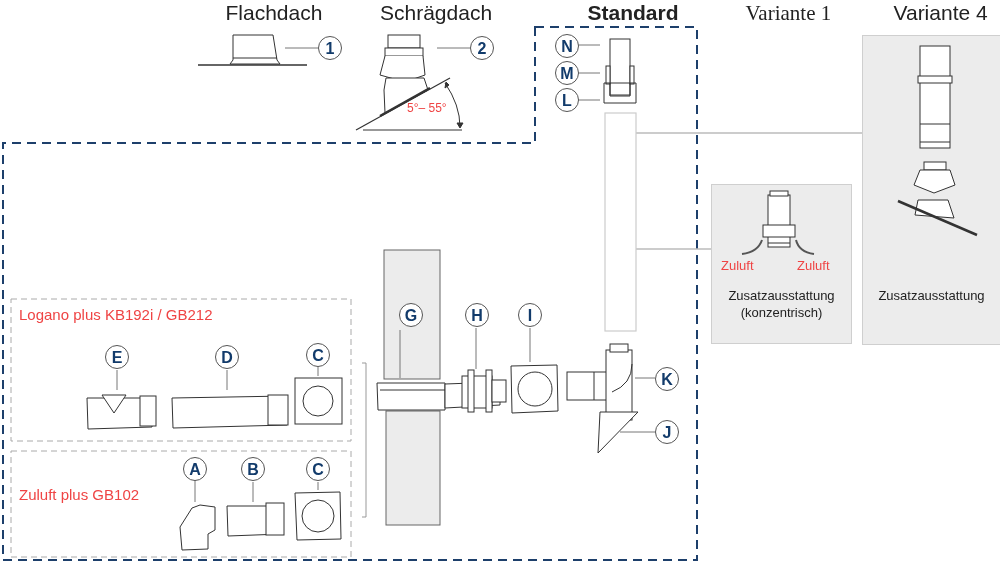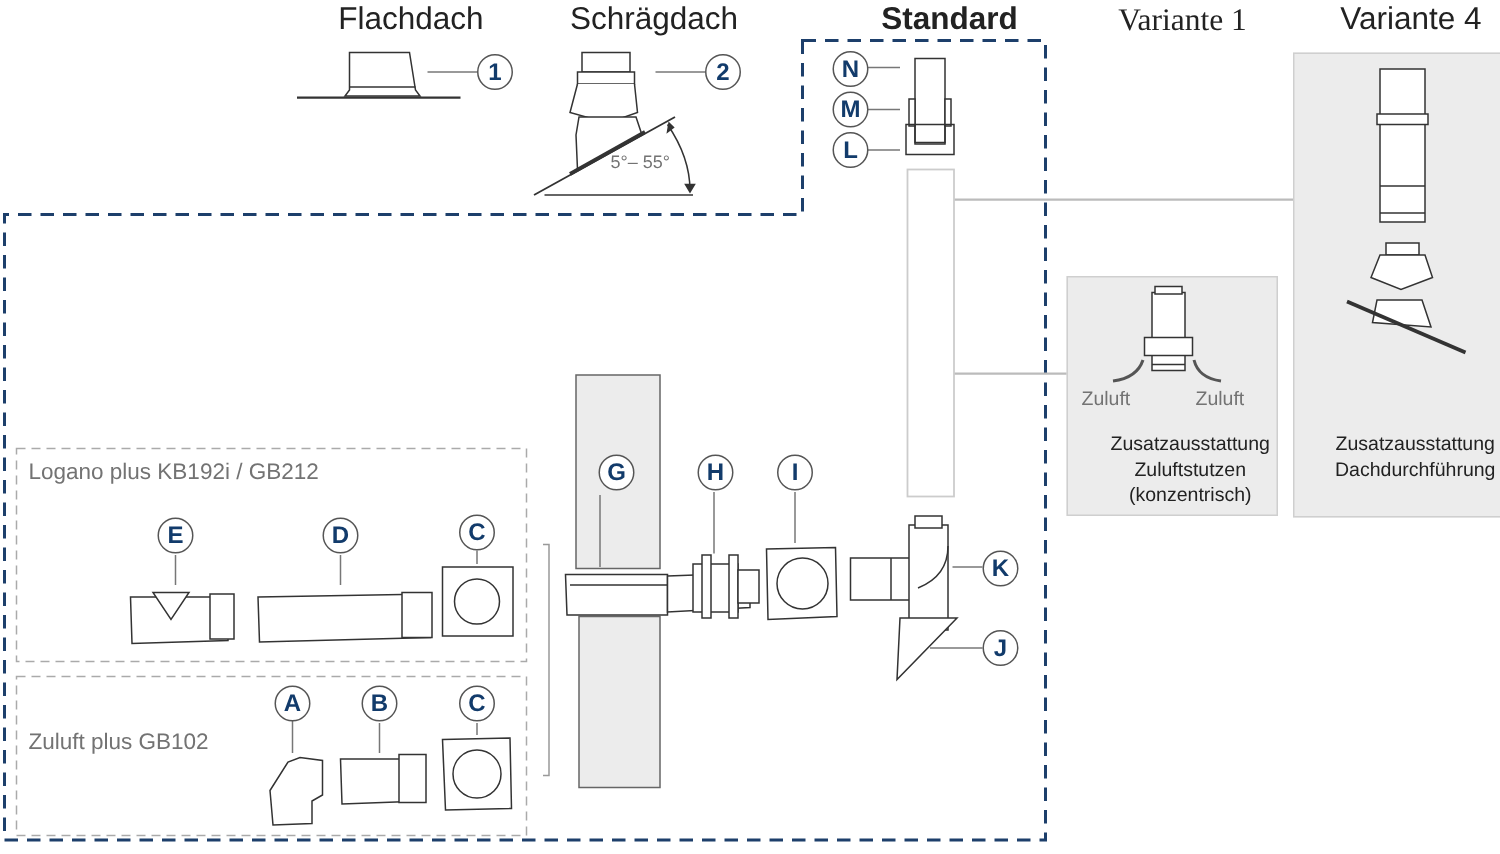--- a/index.html
+++ b/index.html
@@ -1,19 +1,19 @@
 <!DOCTYPE html>
 <html><head>
 <meta charset="utf-8">
 <style>
   html,body{margin:0;padding:0;background:#fff;}
   body{width:1000px;height:569px;position:relative;overflow:hidden;font-family:"Liberation Sans",sans-serif;color:#222;}
   .heading{position:absolute;font-size:21px;color:#222;white-space:nowrap;}
-  .label{position:absolute;font-size:14px;color:#737373;white-space:nowrap;}
-  .caption{position:absolute;font-size:13px;color:#222;text-align:center;line-height:17px;padding-left:12px;}
+  .label{position:absolute;font-size:14px;color:#ef4444;white-space:nowrap;}
+  .caption{position:absolute;font-size:13px;color:#222;text-align:center;line-height:17px;}
   svg{position:absolute;left:0;top:0;}
   .panel{position:absolute;background:#ececec;border:1px solid #cfcfcf;}
   .callout{position:absolute;width:24px;height:24px;border:1.2px solid #555;border-radius:50%;background:#fff;
            color:#123b6b;font-weight:bold;font-size:16px;line-height:24px;text-align:center;box-sizing:border-box;}
 </style>
 </head>
 <body>
 
 <div class="panel" style="left:711px;top:184px;width:139px;height:158px;"></div>
 <div class="panel" style="left:862px;top:35px;width:137px;height:308px;"></div>
@@ -170,20 +170,18 @@
 <div class="callout" style="left:399px;top:303px;">G</div>
 <div class="callout" style="left:465px;top:303px;">H</div>
 <div class="callout" style="left:518px;top:303px;">I</div>
 <div class="callout" style="left:655px;top:367px;">K</div>
 <div class="callout" style="left:655px;top:420px;">J</div>
 
 <div class="label" style="left:721px;top:258px;font-size:13px;">Zuluft</div>
 <div class="label" style="left:797px;top:258px;font-size:13px;">Zuluft</div>
 <div class="caption" style="left:711px;top:287px;width:141px;">
   <div>Zusatzausstattung</div>
-  <div>Zuluftstutzen</div>
   <div>(konzentrisch)</div>
 </div>
 
 <div class="caption" style="left:862px;top:287px;width:139px;">
   <div>Zusatzausstattung</div>
-  <div>Dachdurchführung</div>
 </div>
 
 </body></html>

